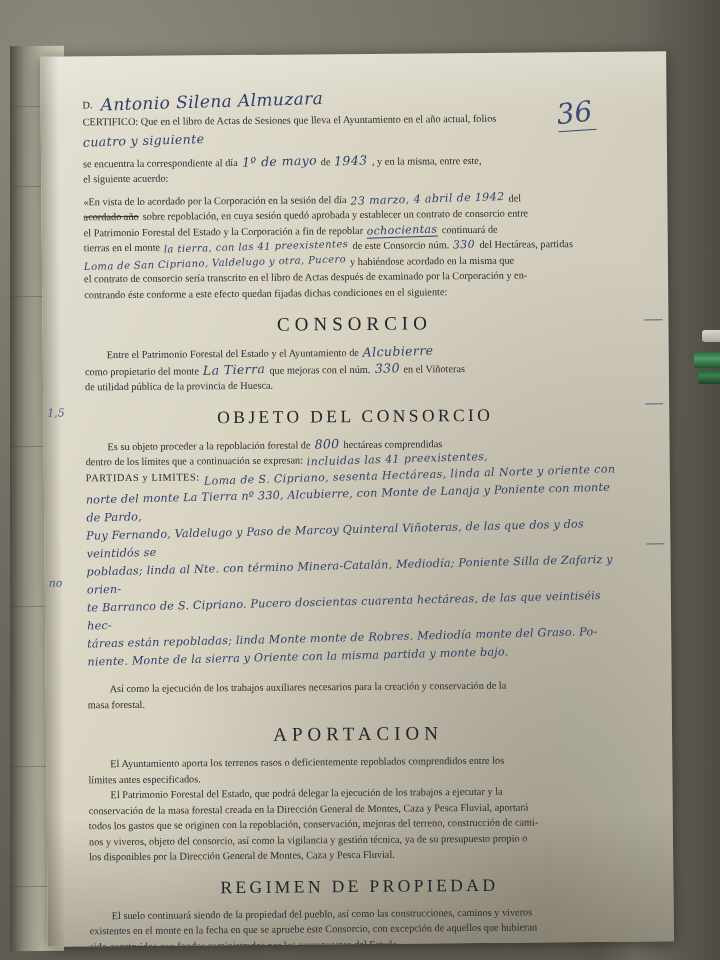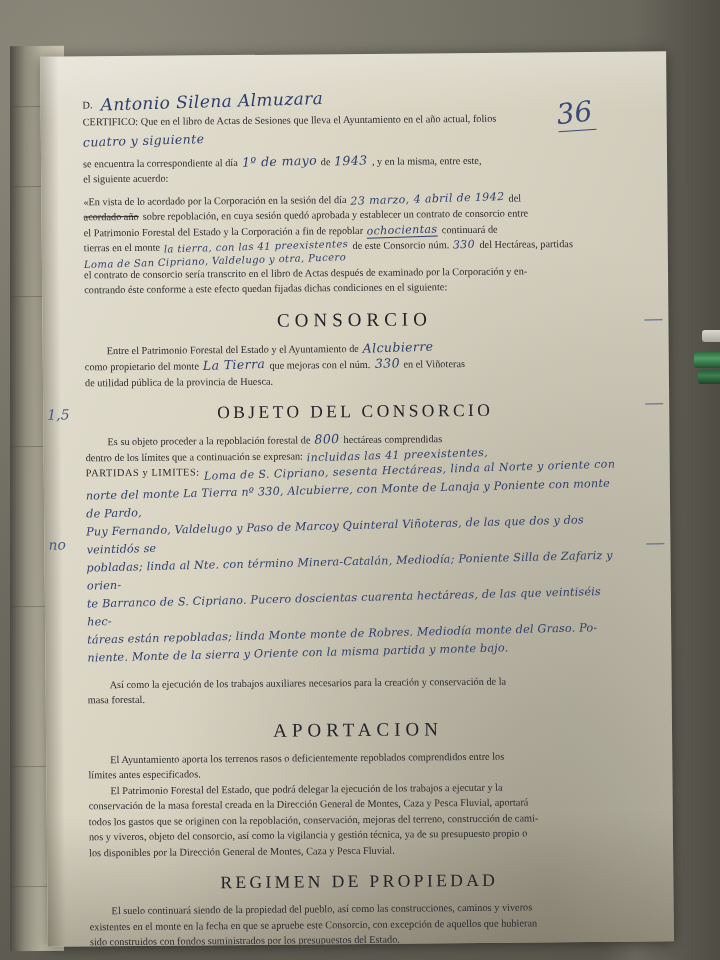--- a/index.html
+++ b/index.html
@@ -190,21 +190,21 @@
     font-size: 11.2px;
     line-height: 18px;
     letter-spacing: 0.2px;
   }
   .hw-block div { transform: rotate(-0.9deg); }
 
   
   .margin-mark {
     position: absolute;
     font-family: "DejaVu Serif", serif;
-    font-size: 14px;
+    font-size: 11px;
     color: #4a5a84;
     font-style: italic;
   }
   .dash-right {
     position: absolute;
     right: 6px;
     width: 18px; height: 1px;
     background: #53608a;
   }
 </style>
@@ -236,21 +236,21 @@
 
     <div id="pagenum">
       <span>36</span>
       <span class="ul"></span>
     </div>
 
     <div class="dash-right" style="top:268px"></div>
     <div class="dash-right" style="top:352px"></div>
     <div class="dash-right" style="top:492px"></div>
     <div class="margin-mark" style="left:4px; top:350px">1,5</div>
-    <div class="margin-mark" style="left:4px; top:480px">no</div>
+    <div class="margin-mark" style="left:4px; top:520px">no</div>
 
     <div class="content">
 
       <div class="name-line">
         <span class="lbl">D.</span>
         <span class="hw">Antonio Silena Almuzara</span>
       </div>
 
       <p class="p">CERTIFICO: Que en el libro de Actas de Sesiones que lleva el Ayuntamiento en el año actual, folios</p>
       <div style="margin-top:1px">
@@ -283,20 +283,21 @@
         </div>
         <div class="row">
           <span class="p">tierras en el monte</span>
           <span class="hw xs">la tierra, con las 41 preexistentes</span>
           <span class="p">de este Consorcio núm.</span>
           <span class="hw sm">330</span>
           <span class="p">del Hectáreas, partidas</span>
         </div>
         <div class="row">
           <span class="hw xs">Loma de San Cipriano, Valdelugo y otra, Pucero</span>
+          <span class="p">y habiéndose acordado en la misma que</span>
         </div>
         <p class="p">el contrato de consorcio sería transcrito en el libro de Actas después de examinado por la Corporación y en-</p>
         <p class="p">contrando éste conforme a este efecto quedan fijadas dichas condiciones en el siguiente:</p>
       </div>
 
       <h2 class="sec">CONSORCIO</h2>
       <div class="row" style="padding-left:22px">
         <span class="p">Entre el Patrimonio Forestal del Estado y el Ayuntamiento de</span>
         <span class="hw">Alcubierre</span>
       </div>

